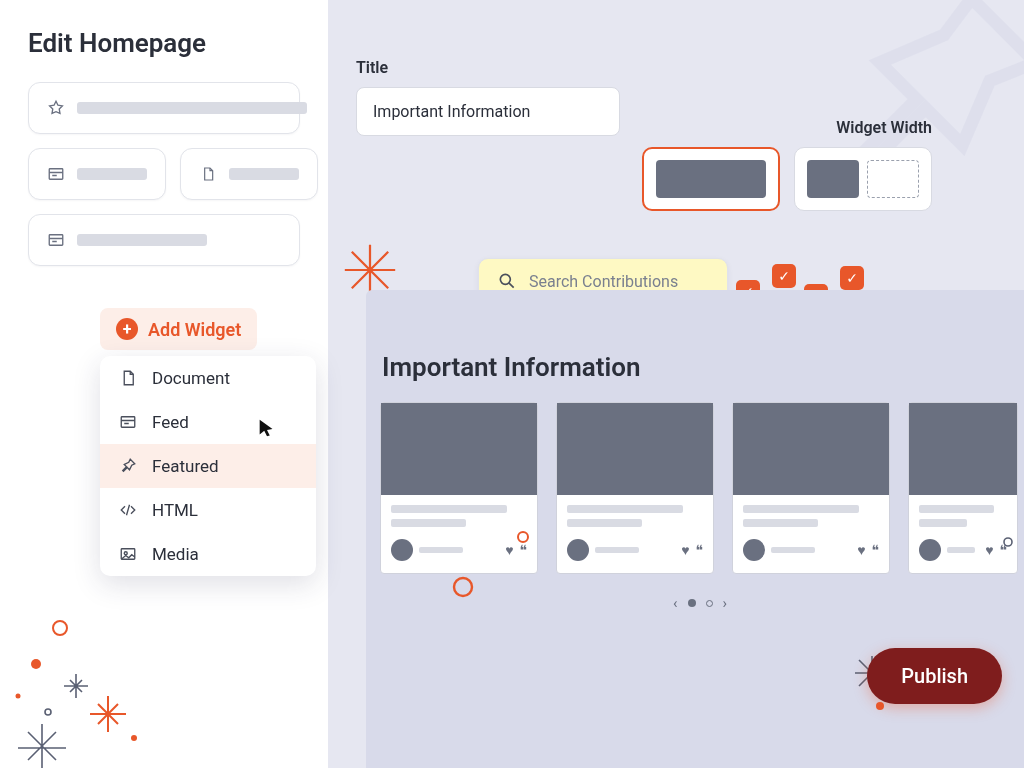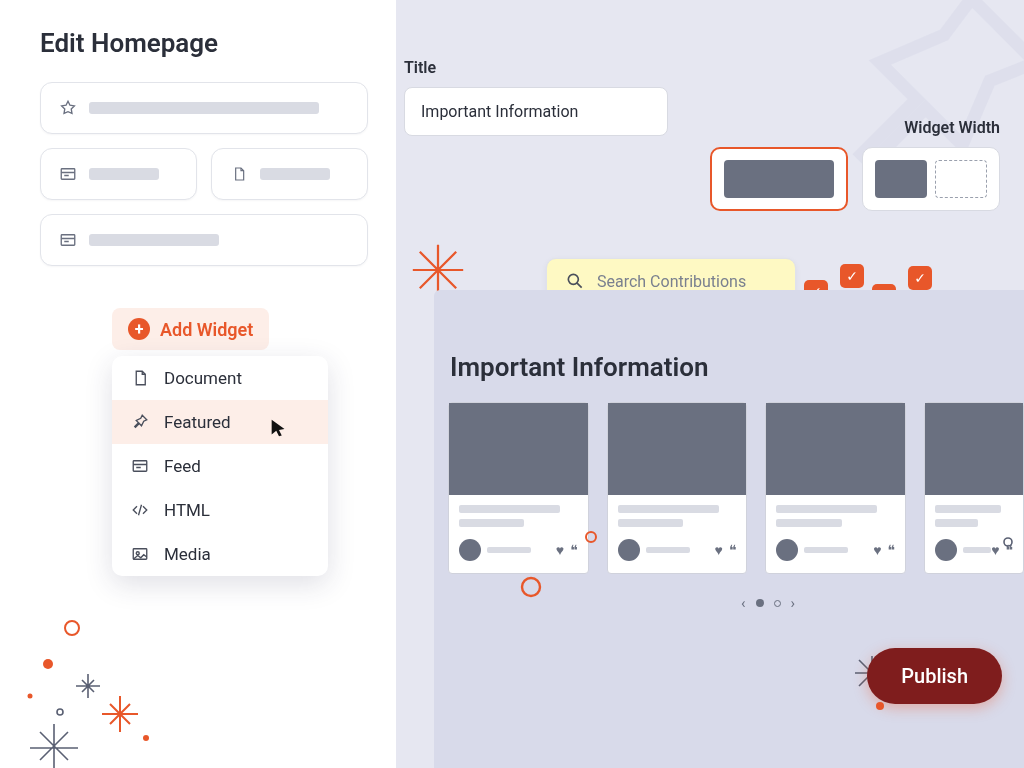--- a/index.html
+++ b/index.html
@@ -2,23 +2,22 @@
 <html><head>
 <meta charset="utf-8">
 <style>
   * { box-sizing: border-box; margin: 0; padding: 0; }
   body {
     font-family: -apple-system, BlinkMacSystemFont, "Segoe UI", Roboto, sans-serif;
     width: 1024px; height: 768px; overflow: hidden;
     display: flex; background: #fff; color: #2b2f3a;
   }
   .left {
-    width: 384px; height: 100%; background: #fff; padding: 28px 28px 0 28px;
+    width: 328px; height: 100%; background: #fff; padding: 28px 28px 0 28px;
     position: relative;
-    margin-left: 12px;
   }
   .right {
     flex: 1; height: 100%; background: #e6e7f1; position: relative; overflow: hidden;
   }
   h1.page-title { font-size: 26px; font-weight: 600; margin-bottom: 24px; color:#2b2f3a;}
   .widget-list { display: flex; flex-direction: column; gap: 14px; }
   .row { display: flex; gap: 14px; }
   .widget-card {
     background: #fff; border: 1px solid #e2e4ea; border-radius: 12px;
     padding: 16px 18px; display:flex; align-items:center; gap:12px;
@@ -179,41 +178,41 @@
     <div class="dropdown">
       <div class="dd-item">
         <span class="dd-icon">
           <svg width="18" height="18" viewBox="0 0 24 24" fill="none" stroke="currentColor" stroke-width="1.8">
               <path d="M7 3h8l4 4v14H7z"></path>
               <path d="M15 3v4h4"></path>
             </svg>
         </span>
         <span>Document</span>
       </div>
+      <div class="dd-item">
+        <span class="dd-icon">
+          <svg width="18" height="18" viewBox="0 0 24 24" fill="none" stroke="currentColor" stroke-width="1.8">
+              <rect x="3" y="5" width="18" height="14" rx="1"></rect>
+              <path d="M3 10h18M7 14h6"></path>
+            </svg>
+        </span>
+        <span>Feed</span>
+      </div>
       <div class="dd-item hover">
         <span class="dd-icon">
           <svg width="18" height="18" viewBox="0 0 24 24" fill="none" stroke="currentColor" stroke-width="1.8">
               <path d="M15 3l6 6-4 2-3 6-3-3-5 5-1-1 5-5-3-3 6-3 2-4z"></path>
             </svg>
         </span>
         <span>Featured</span>
         <span class="cursor">
           <svg width="22" height="22" viewBox="0 0 24 24" fill="#111">
               <path d="M4 2l14 10-6 1 3 6-3 1-3-6-5 4z"></path>
             </svg>
         </span>
-      </div>
-      <div class="dd-item">
-        <span class="dd-icon">
-          <svg width="18" height="18" viewBox="0 0 24 24" fill="none" stroke="currentColor" stroke-width="1.8">
-              <rect x="3" y="5" width="18" height="14" rx="1"></rect>
-              <path d="M3 10h18M7 14h6"></path>
-            </svg>
-        </span>
-        <span>Feed</span>
       </div>
       <div class="dd-item">
         <span class="dd-icon">
           <svg width="18" height="18" viewBox="0 0 24 24" fill="none" stroke="currentColor" stroke-width="1.8">
               <path d="M8 7l-5 5 5 5M16 7l5 5-5 5M14 5l-4 14"></path>
             </svg>
         </span>
         <span>HTML</span>
       </div>
       <div class="dd-item">
@@ -250,21 +249,21 @@
 </div>
 
 <div class="right">
 
   <span class="pin-bg">
     <svg width="220" height="220" viewBox="0 0 24 24" fill="none" stroke="#c9cbe0" stroke-width="1.4">
         <path d="M15 2l7 7-5 2-3 7-4-4-6 6-1-1 6-6-4-4 7-3 3-4z"></path>
       </svg>
   </span>
 
-  <div class="field-group" style="left:8px; top:58px;">
+  <div class="field-group" style="left:28px; top:58px;">
     <div class="label">Title</div>
     <div class="title-input">
       <span>Important Information</span>
     </div>
   </div>
 
   <div class="field-group" style="left:314px; top:118px;text-align:right;">
     <div class="label">Widget Width</div>
     <div class="width-opts">
       <div class="width-opt selected">

